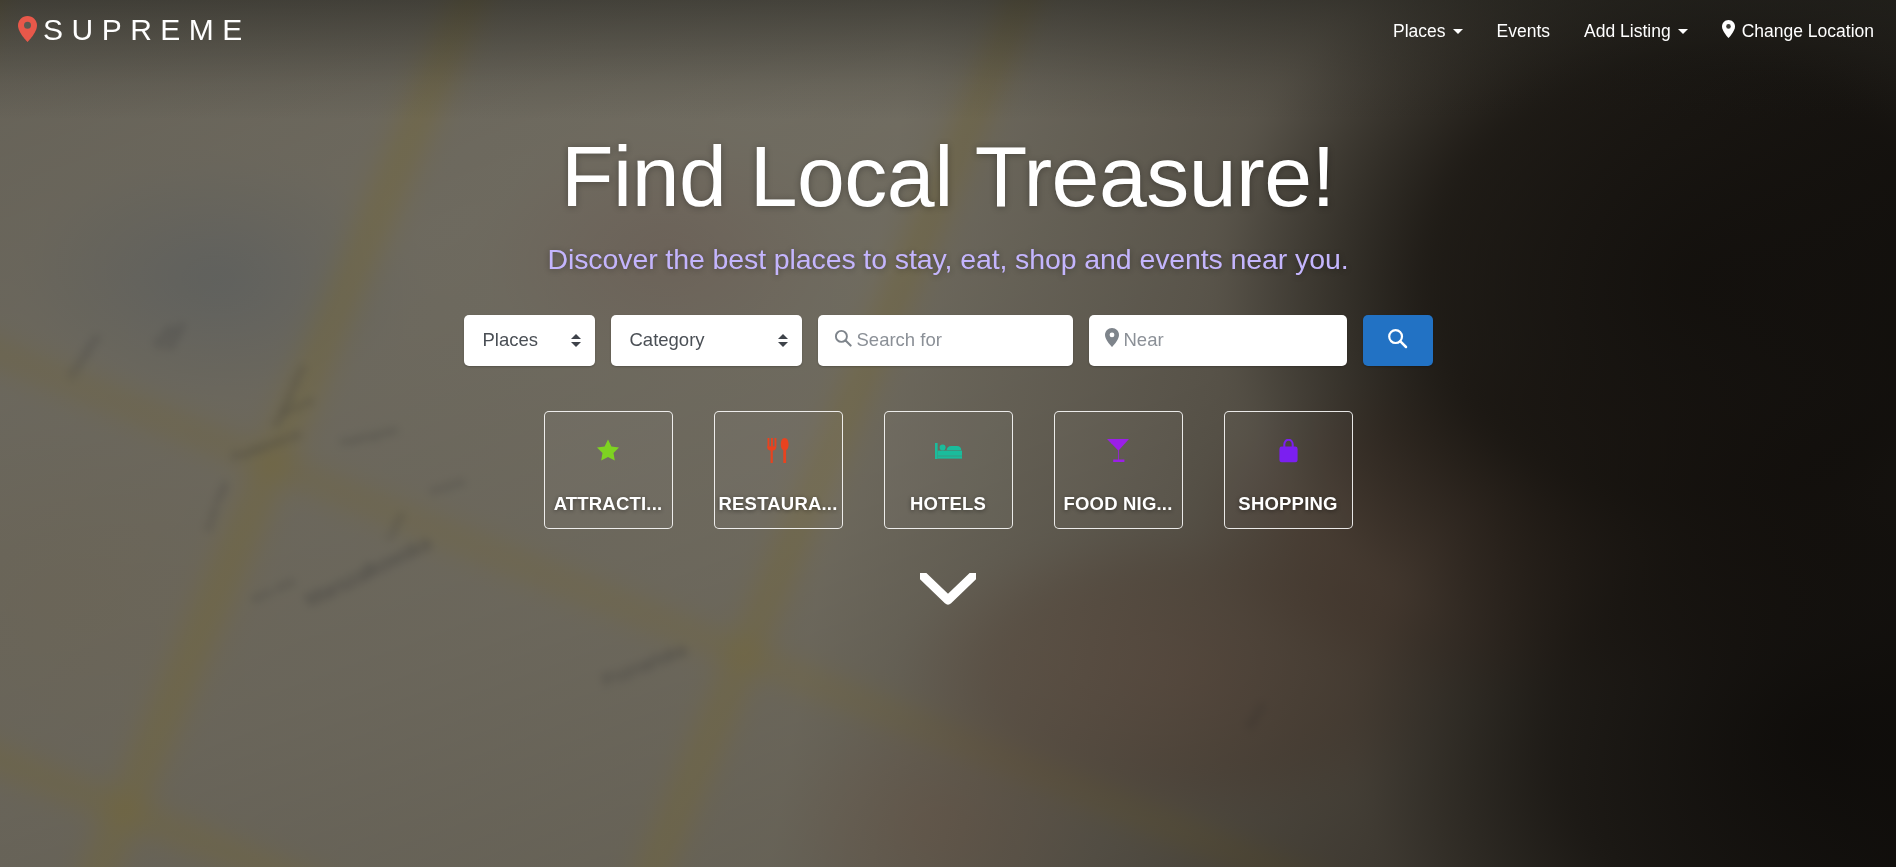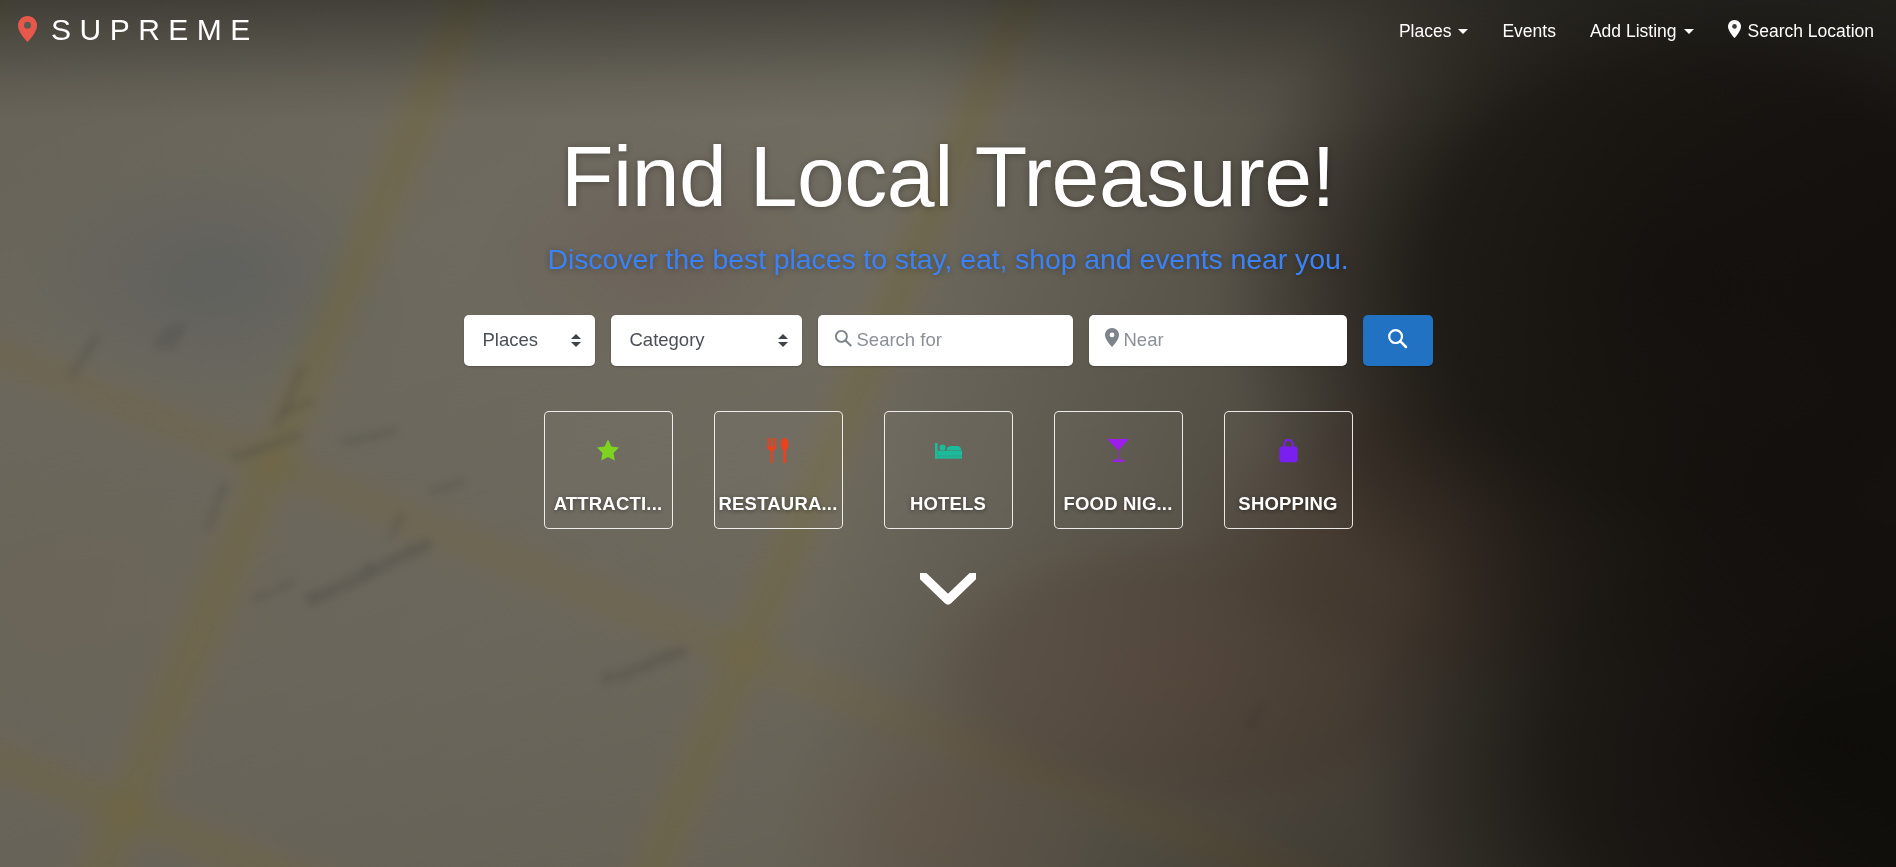--- a/index.html
+++ b/index.html
@@ -87,21 +87,21 @@
     position: absolute;
     top: 0; left: 0; right: 0;
     height: 62px;
     display: flex;
     align-items: center;
     padding: 0 22px 0 18px;
   }
   .brand {
     display: flex;
     align-items: center;
-    gap: 14px;
+    gap: 6px;
     text-decoration: none;
     cursor: pointer;
   }
   .brand-pin { display: block; }
   .brand-text {
     color: #ffffff;
     font-size: 30px;
     letter-spacing: 8.5px;
     font-weight: 300;
     line-height: 1;
@@ -148,21 +148,21 @@
     color: #ffffff;
     font-size: 86px;
     font-weight: 300;
     line-height: 1.02;
     letter-spacing: -0.5px;
     text-shadow: 0 1px 7px rgba(0,0,0,.30);
     text-align: center;
   }
   .hero-sub {
     margin-top: 22px;
-    color: #3b82f6;
+    color: #c4b5fd;
     font-size: 28.5px;
     font-weight: 400;
     letter-spacing: -0.1px;
     text-shadow: 0 1px 6px rgba(0,0,0,.32);
   }
 
   
   .searchbar {
     margin-top: 39px;
     display: flex;
@@ -333,21 +333,21 @@
           <i class="caret"></i>
         </a>
 
         <a class="nav-item" href="#">
           <span class="nav-pin">
             <svg width="13" height="18" viewBox="0 0 13 18" aria-hidden="true">
               <path d="M6.5 0C2.9 0 0 2.9 0 6.5C0 11.4 6.5 18 6.5 18S13 11.4 13 6.5C13 2.9 10.1 0 6.5 0Z" fill="#ffffff"></path>
               <circle cx="6.5" cy="6.4" r="2.3" fill="#3c3b36"></circle>
             </svg>
           </span>
-          <span>Search Location</span>
+          <span>Change Location</span>
         </a>
 
       </div>
     </div>
 
     <div class="hero-inner">
 
       <h1 class="hero-title">Find Local Treasure!</h1>
       <p class="hero-sub">Discover the best places to stay, eat, shop and events near you.</p>
 

